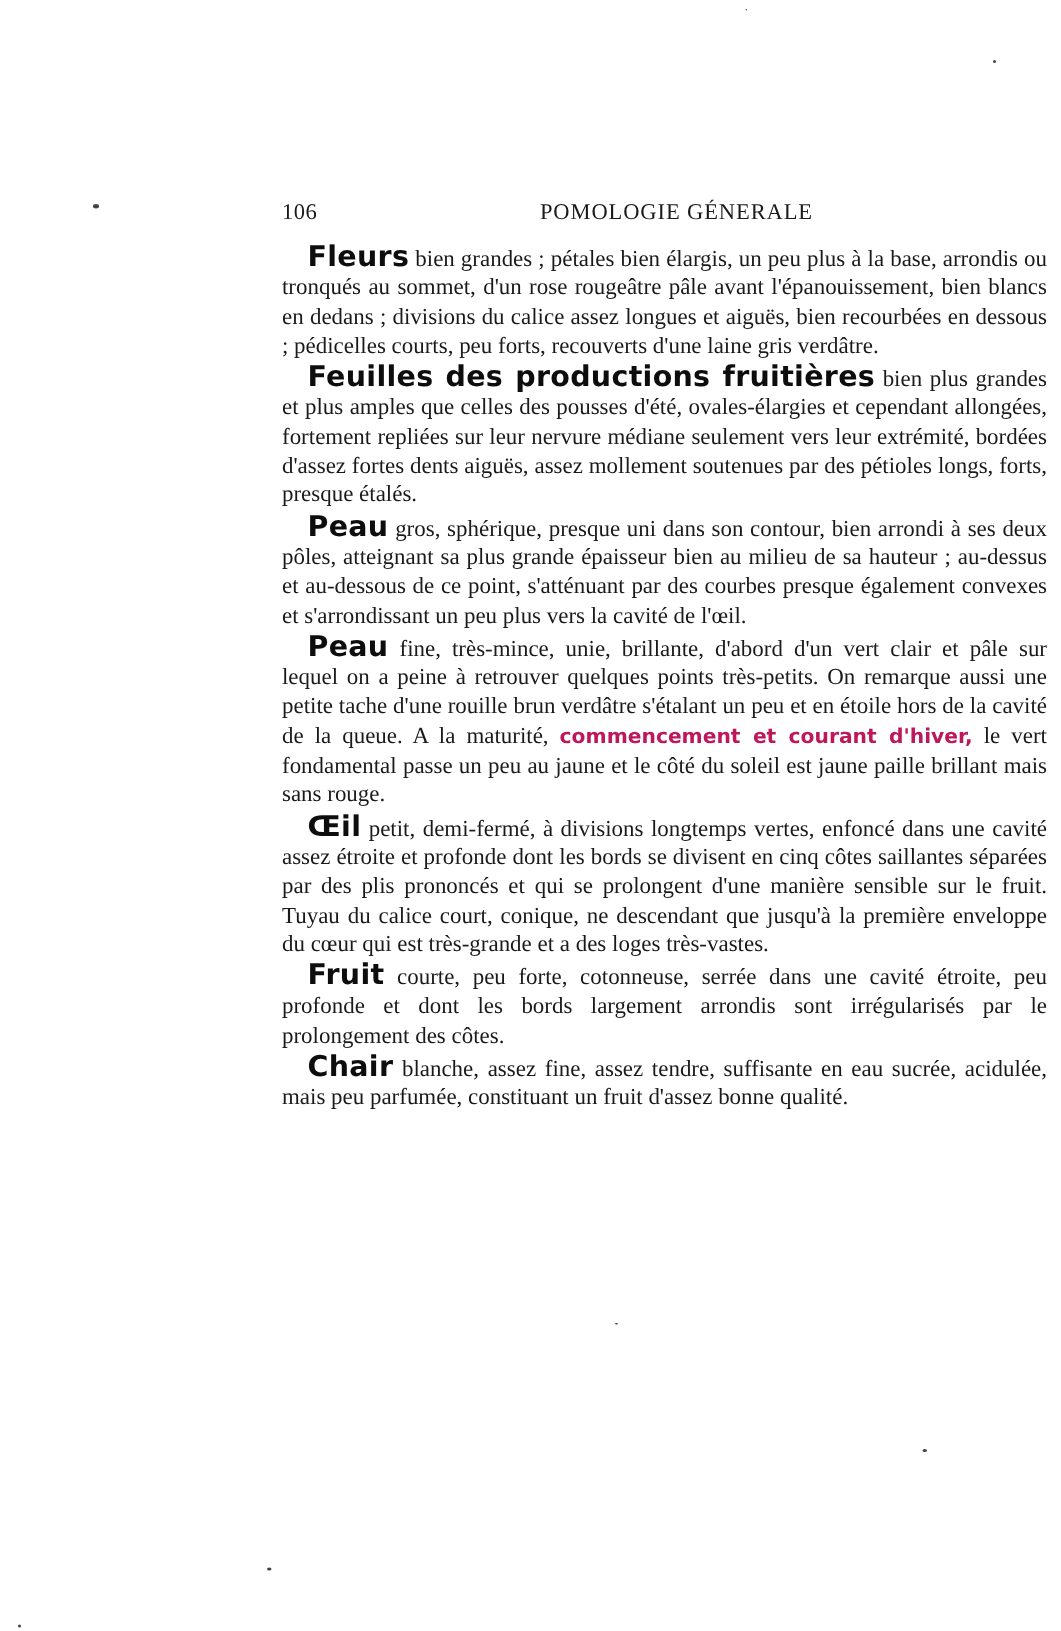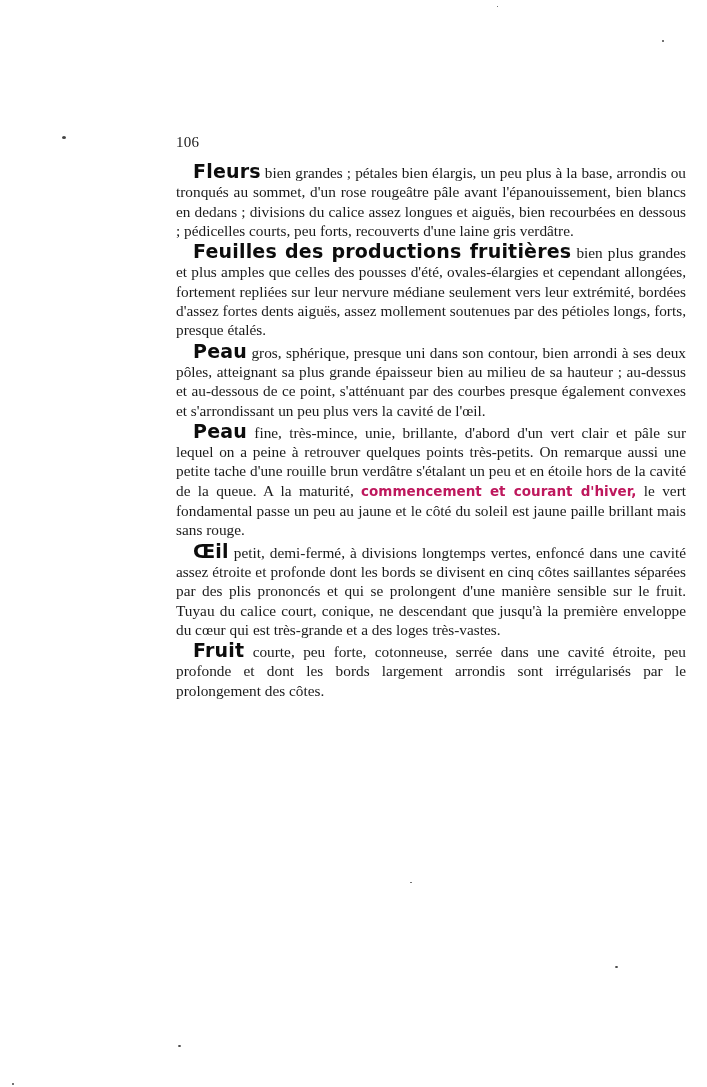--- a/index.html
+++ b/index.html
@@ -10,21 +10,21 @@
     body {
       width: 707px;
       height: 1087px;
       position: relative;
       overflow: hidden;
       font-family: "Liberation Serif", "DejaVu Serif", serif;
       color: #1a1a1a;
     }
     .page {
       position: absolute;
-      left: 176px;
+      left: 188px;
       top: 134px;
       width: 510px;
     }
     .running-head {
       position: relative;
       height: 22px;
       font-size: 15px;
       letter-spacing: 0.3px;
     }
     .page-number {
@@ -80,30 +80,32 @@
 <div class="speck" style="left:662px;top:40px;width:2px;height:2px;"></div>
 <div class="speck" style="left:497px;top:6px;width:1px;height:1px;"></div>
 <div class="speck" style="left:178px;top:1045px;width:3px;height:2px;"></div>
 <div class="speck" style="left:410px;top:882px;width:2px;height:1px;"></div>
 <div class="speck" style="left:615px;top:966px;width:3px;height:2px;"></div>
 <div class="speck" style="left:12px;top:1083px;width:2px;height:2px;"></div>
 
 <div class="page">
   <div class="running-head">
     <span class="page-number">106</span>
+    <span class="page-title">POMOLOGIE GÉNERALE</span>
   </div>
 
   <div class="body-text">
     <p class="para"><span class="lead">Fleurs</span><span> bien grandes ; pétales bien élargis, un peu plus à la base, arrondis ou tronqués au sommet, d'un rose rougeâtre pâle avant l'épanouissement, bien blancs en dedans ; divisions du calice assez longues et aiguës, bien recourbées en dessous ; pédicelles courts, peu forts, recouverts d'une laine gris verdâtre.</span></p>
 
     <p class="para"><span class="lead">Feuilles des productions fruitières</span><span> bien plus grandes et plus amples que celles des pousses d'été, ovales-élargies et cependant allongées, fortement repliées sur leur nervure médiane seulement vers leur extrémité, bordées d'assez fortes dents aiguës, assez mollement soutenues par des pétioles longs, forts, presque étalés.</span></p>
 
 
     <p class="para"><span class="lead">Peau</span><span> gros, sphérique, presque uni dans son contour, bien arrondi à ses deux pôles, atteignant sa plus grande épaisseur bien au milieu de sa hau­teur ; au-dessus et au-dessous de ce point, s'atténuant par des courbes presque également convexes et s'arrondissant un peu plus vers la cavité de l'œil.</span></p>
 
     <p class="para"><span class="lead">Peau</span><span> fine, très-mince, unie, brillante, d'abord d'un vert clair et pâle sur lequel on a peine à retrouver quelques points très-petits. On remarque aussi une petite tache d'une rouille brun verdâtre s'étalant un peu et en étoile hors de la cavité de la queue. A la maturité, </span><span class="emph">commencement et courant d'hiver,</span><span> le vert fondamental passe un peu au jaune et le côté du soleil est jaune paille brillant mais sans rouge.</span></p>
 
     <p class="para"><span class="lead">Œil</span><span> petit, demi-fermé, à divisions longtemps vertes, enfoncé dans une cavité assez étroite et profonde dont les bords se divisent en cinq côtes saillantes séparées par des plis prononcés et qui se prolongent d'une manière sensible sur le fruit. Tuyau du calice court, conique, ne descen­dant que jusqu'à la première enveloppe du cœur qui est très-grande et a des loges très-vastes.</span></p>
 
     <p class="para"><span class="lead">Fruit</span><span> courte, peu forte, cotonneuse, serrée dans une cavité étroite, peu profonde et dont les bords largement arrondis sont irrégularisés par le prolongement des côtes.</span></p>
 
+    <p class="para"><span class="lead">Chair</span><span> blanche, assez fine, assez tendre, suffisante en eau sucrée, acidulée, mais peu parfumée, constituant un fruit d'assez bonne qualité.</span></p>
   </div>
 </div>
 
 </body></html>

